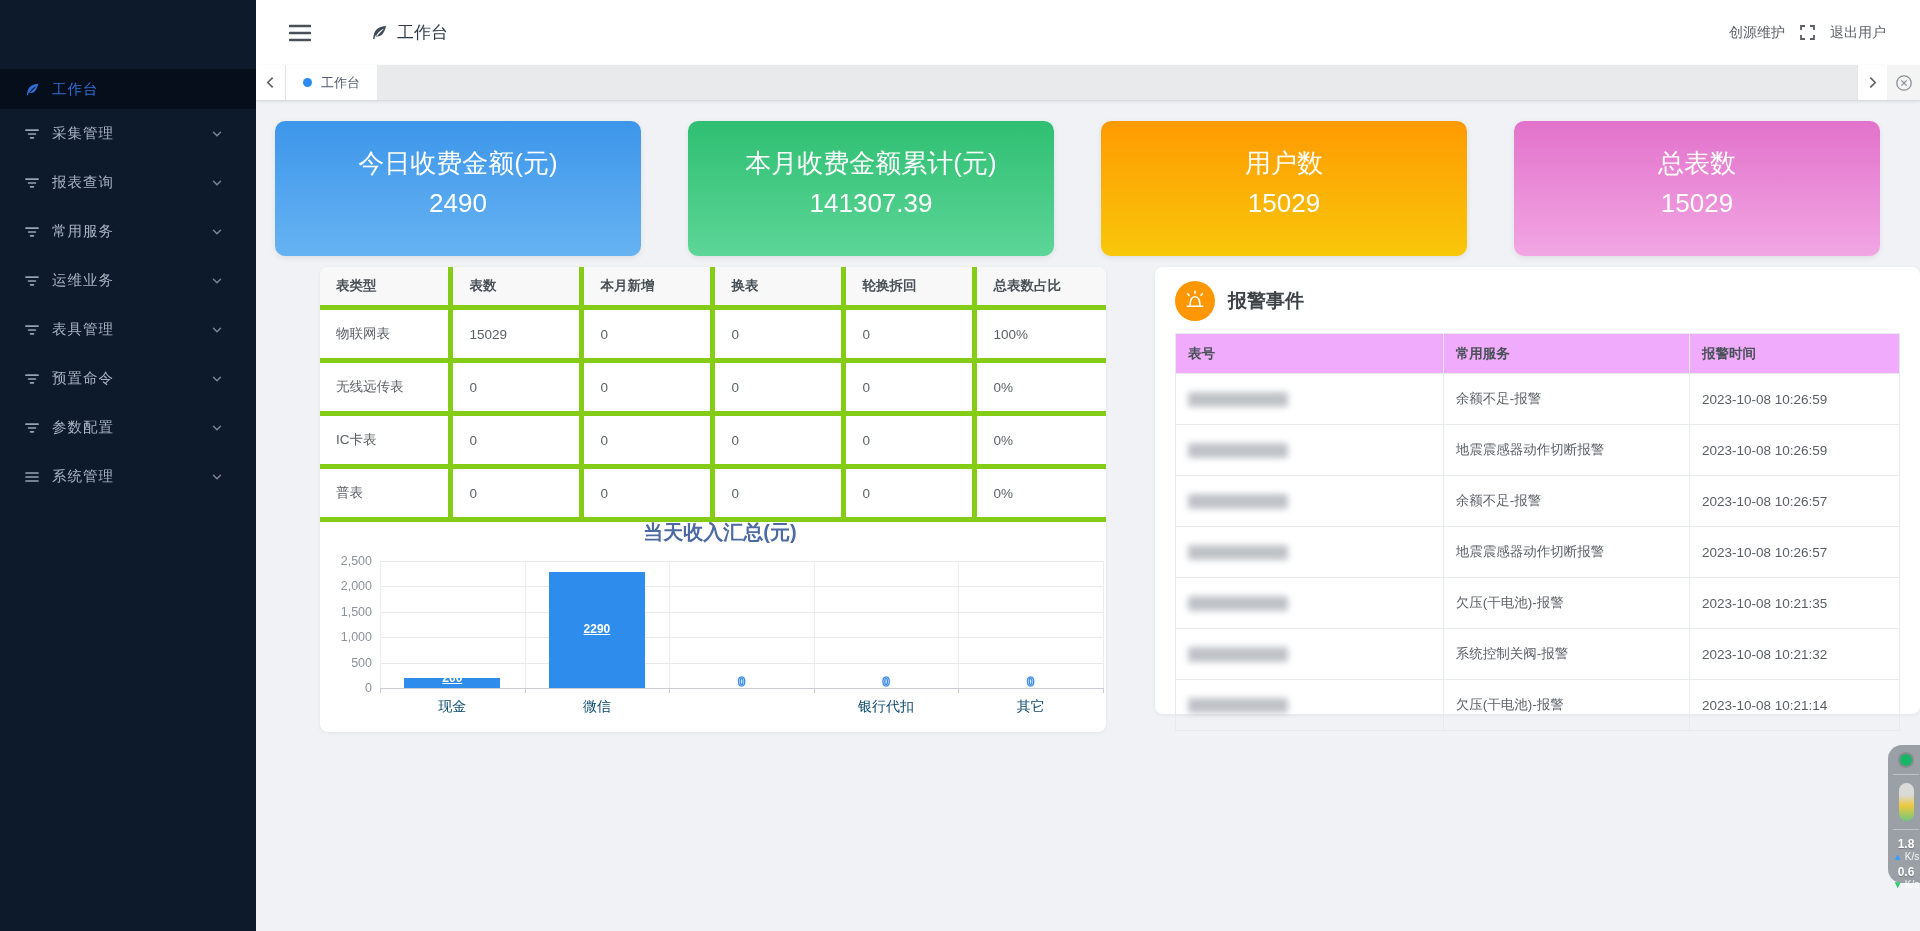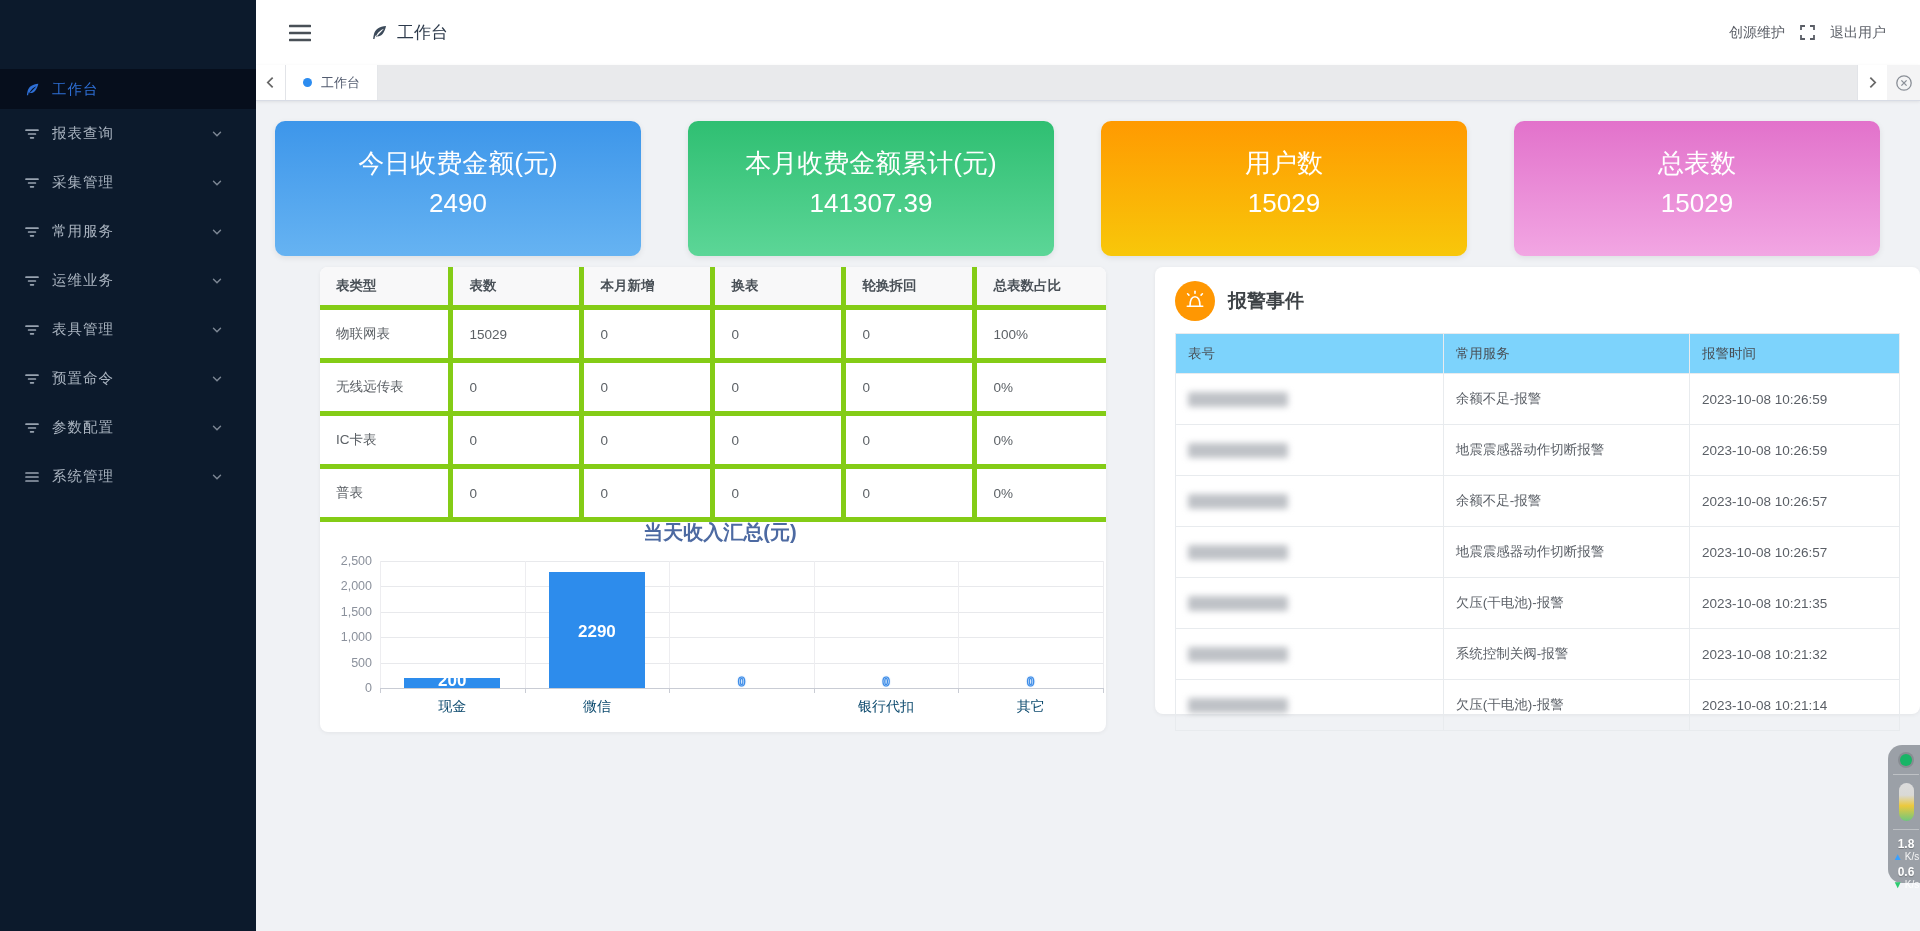--- a/index.html
+++ b/index.html
@@ -62,31 +62,31 @@
   
   .chart{position:absolute;left:0;top:240px;width:800px;height:225px;}
   .chart-title{position:absolute;top:12px;width:100%;text-align:center;font-size:20px;font-weight:700;color:#4d6aa2;}
   .gl-h{position:absolute;height:1px;background:#e8e9ec;}
   .gl-h.axis{background:#c9ccd4;}
   .gl-v{position:absolute;width:1px;background:#ededf0;}
   .xtick{position:absolute;width:1px;height:5px;background:#c9ccd4;}
   .ytick{position:absolute;width:52px;text-align:right;font-size:12.5px;color:#8b919c;}
   .xlabel{position:absolute;transform:translateX(-50%);font-size:14px;color:#0c4a6e;}
   .bar{position:absolute;}
-  .bar-label{position:absolute;transform:translateX(-50%);color:#fff;font-size:17px;font-weight:700;}
+  .bar-label{position:absolute;transform:translateX(-50%);color:#fff;font-size:12px;font-weight:700;text-decoration:underline;}
   .zero-label{position:absolute;transform:translateX(-50%);font-size:13px;font-weight:700;color:#fff;-webkit-text-stroke:1.2px #3c8ce8;text-shadow:0 0 2px #3c8ce8;}
 
   
   .alert-head{display:flex;align-items:center;margin-bottom:12px;}
   .alarm-circle{width:40px;height:40px;border-radius:50%;background:#ff9702;display:flex;align-items:center;justify-content:center;margin-right:13px;}
   .alarm-circle svg{width:24px;height:24px;}
   .alert-title{font-size:19px;font-weight:700;color:#3d4246;}
   table.alerts{width:100%;border-collapse:collapse;table-layout:fixed;}
   table.alerts th,table.alerts td{border:1px solid #e8ebee;text-align:left;padding-left:12px;font-weight:400;}
-  table.alerts th{height:37px;background:#7dd3fc;color:#495057;font-weight:400;font-size:13.5px;}
+  table.alerts th{height:37px;background:#f0abfc;color:#495057;font-weight:700;font-size:13.5px;}
   table.alerts td{height:48px;color:#5a5f66;font-size:13.5px;}
   .redact{width:100px;height:15px;border-radius:2px;background:#bfc2c7;filter:blur(3px);}
 
   
   .net-widget{position:absolute;left:1888px;top:745px;width:56px;height:138px;background:rgba(148,153,159,.92);border-radius:14px;z-index:40;}
   .net-col{width:30px;margin-left:3px;display:flex;flex-direction:column;align-items:center;padding-top:9px;}
   .net-dot{width:12px;height:12px;border-radius:50%;background:#18b566;box-shadow:0 0 0 2px rgba(0,0,0,.12);}
   .net-div{width:26px;height:1px;background:rgba(255,255,255,.35);margin:8px 0;}
   .net-pill{width:15px;height:38px;border-radius:8px;background:linear-gradient(180deg,#dcdcdc 0%,#d9d9d6 32%,#ecc93d 60%,#6fc77d 100%);}
   .net-val{color:#fff;font-size:12px;font-weight:700;line-height:13px;text-shadow:0 1px 1px rgba(0,0,0,.25);}
@@ -111,34 +111,34 @@
             </svg>
           </span>
           <span class="s-label">工作台</span>
         </div>
         <div class="side-item">
           <span class="s-icon">
             <svg viewBox="0 0 14 14" width="14" height="14" fill="none" stroke="currentColor" stroke-width="1.7" stroke-linecap="round">
               <path d="M1 3.2h12M3.6 7h6.8M5.6 10.8h2.8"></path>
             </svg>
           </span>
+          <span class="s-label">采集管理</span>
+          <span class="s-chevron">
+            <svg viewBox="0 0 12 12" width="12" height="12" fill="none" stroke="currentColor" stroke-width="1.4" stroke-linecap="round">
+              <path d="M2.5 4.2 6 7.8 9.5 4.2"></path>
+            </svg>
+          </span>
+        </div>
+        <div class="side-item">
+          <span class="s-icon">
+            <svg viewBox="0 0 14 14" width="14" height="14" fill="none" stroke="currentColor" stroke-width="1.7" stroke-linecap="round">
+              <path d="M1 3.2h12M3.6 7h6.8M5.6 10.8h2.8"></path>
+            </svg>
+          </span>
           <span class="s-label">报表查询</span>
-          <span class="s-chevron">
-            <svg viewBox="0 0 12 12" width="12" height="12" fill="none" stroke="currentColor" stroke-width="1.4" stroke-linecap="round">
-              <path d="M2.5 4.2 6 7.8 9.5 4.2"></path>
-            </svg>
-          </span>
-        </div>
-        <div class="side-item">
-          <span class="s-icon">
-            <svg viewBox="0 0 14 14" width="14" height="14" fill="none" stroke="currentColor" stroke-width="1.7" stroke-linecap="round">
-              <path d="M1 3.2h12M3.6 7h6.8M5.6 10.8h2.8"></path>
-            </svg>
-          </span>
-          <span class="s-label">采集管理</span>
           <span class="s-chevron">
             <svg viewBox="0 0 12 12" width="12" height="12" fill="none" stroke="currentColor" stroke-width="1.4" stroke-linecap="round">
               <path d="M2.5 4.2 6 7.8 9.5 4.2"></path>
             </svg>
           </span>
         </div>
         <div class="side-item">
           <span class="s-icon">
             <svg viewBox="0 0 14 14" width="14" height="14" fill="none" stroke="currentColor" stroke-width="1.7" stroke-linecap="round">
               <path d="M1 3.2h12M3.6 7h6.8M5.6 10.8h2.8"></path>

